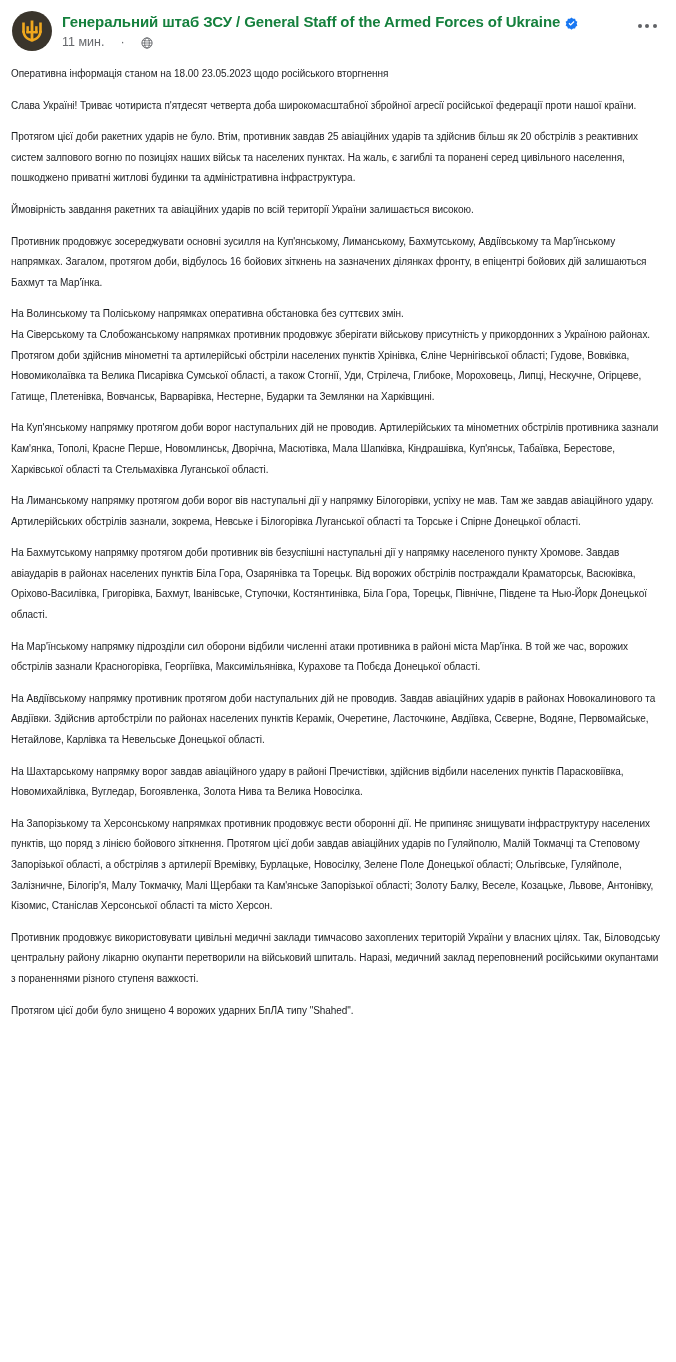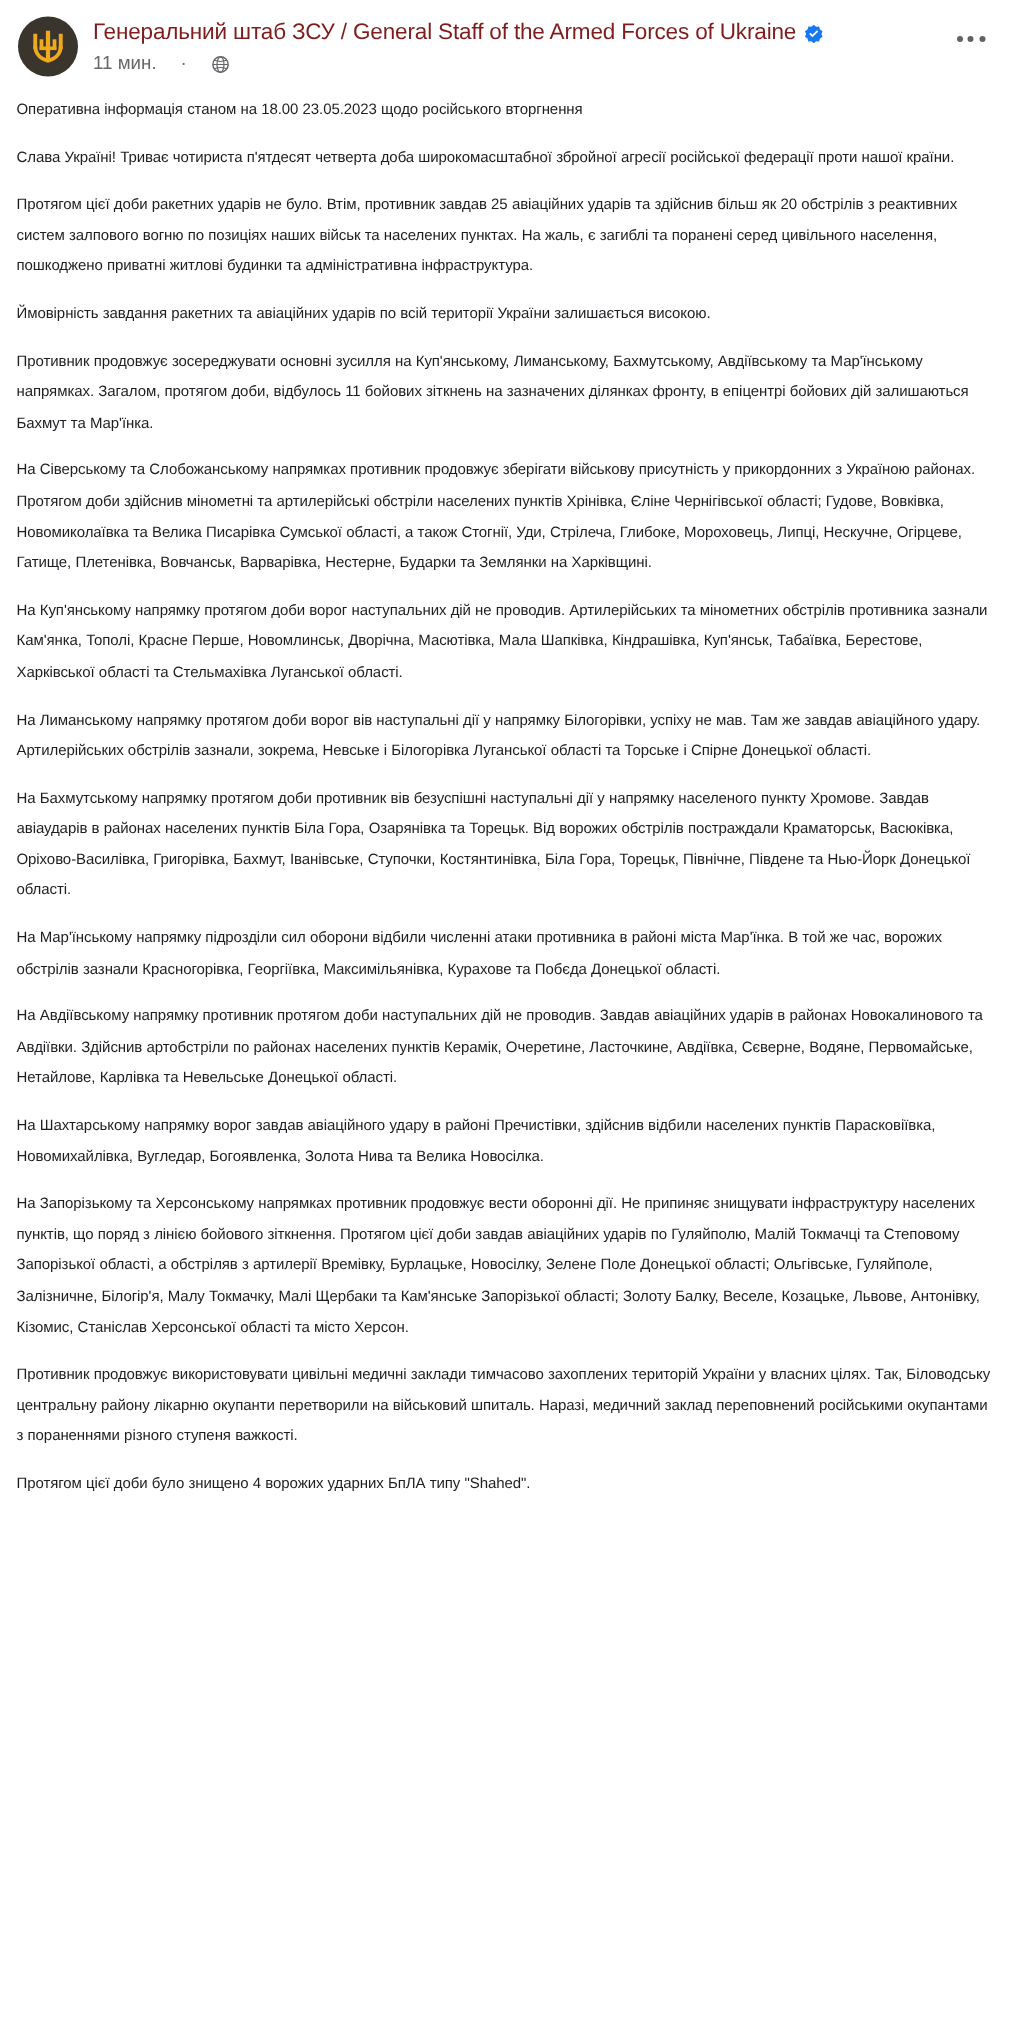--- a/index.html
+++ b/index.html
@@ -47,23 +47,23 @@
     padding-top: 1px;
     min-width: 0;
   }
   .page-name-row {
     display: flex;
     align-items: center;
     white-space: nowrap;
   }
   .page-name {
     font-size: 15px;
-    font-weight: 400;
+    font-weight: 700;
     line-height: 19px;
-    color: #7f1d1d;
+    color: #15803d;
     letter-spacing: -0.1px;
   }
   .verified-badge {
     margin-left: 5px;
     width: 13px;
     height: 13px;
     display: inline-block;
     flex: 0 0 13px;
     position: relative;
     top: 1px;
@@ -188,23 +188,24 @@
     <p>
         <span class="nl">Слава Україні! Триває чотириста п'ятдесят четверта доба широкомасштабної збройної агресії російської федерації проти нашої країни.</span>
       </p>
     <p>
         <span class="nl">Протягом цієї доби ракетних ударів не було. Втім, противник завдав 25 авіаційних ударів та здійснив більш як 20 обстрілів з реактивних систем залпового вогню по позиціях наших військ та населених пунктах. На жаль, є загиблі та поранені серед цивільного населення, пошкоджено приватні житлові будинки та адміністративна інфраструктура.</span>
       </p>
     <p>
         <span class="nl">Ймовірність завдання ракетних та авіаційних ударів по всій території України залишається високою.</span>
       </p>
     <p>
-        <span class="nl">Противник продовжує зосереджувати основні зусилля на Куп'янському, Лиманському, Бахмутському, Авдіївському та Мар'їнському напрямках. Загалом, протягом доби, відбулось 11 бойових зіткнень на зазначених ділянках фронту, в епіцентрі бойових дій залишаються Бахмут та Мар'їнка.</span>
-      </p>
-    <p>
+        <span class="nl">Противник продовжує зосереджувати основні зусилля на Куп'янському, Лиманському, Бахмутському, Авдіївському та Мар'їнському напрямках. Загалом, протягом доби, відбулось 16 бойових зіткнень на зазначених ділянках фронту, в епіцентрі бойових дій залишаються Бахмут та Мар'їнка.</span>
+      </p>
+    <p>
+      <span class="nl">На Волинському та Поліському напрямках оперативна обстановка без суттєвих змін.</span>
       <span class="nl">На Сіверському та Слобожанському напрямках противник продовжує зберігати військову присутність у прикордонних з Україною районах. Протягом доби здійснив мінометні та артилерійські обстріли населених пунктів Хрінівка, Єліне Чернігівської області; Гудове, Вовківка, Новомиколаївка та Велика Писарівка Сумської області, а також Стогнії, Уди, Стрілеча, Глибоке, Мороховець, Липці, Нескучне, Огірцеве, Гатище, Плетенівка, Вовчанськ, Варварівка, Нестерне, Бударки та Землянки на Харківщині.</span>
     </p>
     <p>
         <span class="nl">На Куп'янському напрямку протягом доби ворог наступальних дій не проводив. Артилерійських та мінометних обстрілів противника зазнали Кам'янка, Тополі, Красне Перше, Новомлинськ, Дворічна, Масютівка, Мала Шапківка, Кіндрашівка, Куп'янськ, Табаївка, Берестове, Харківської області та Стельмахівка Луганської області.</span>
       </p>
     <p>
         <span class="nl">На Лиманському напрямку протягом доби ворог вів наступальні дії у напрямку  Білогорівки, успіху не мав. Там же завдав авіаційного удару. Артилерійських обстрілів зазнали, зокрема, Невське і Білогорівка Луганської області та Торське і Спірне Донецької області.</span>
       </p>
     <p>
         <span class="nl">На Бахмутському напрямку протягом доби противник вів безуспішні наступальні дії у напрямку населеного пункту Хромове. Завдав авіаударів в районах населених пунктів Біла Гора, Озарянівка та Торецьк. Від ворожих обстрілів постраждали Краматорськ, Васюківка, Оріхово-Василівка, Григорівка, Бахмут, Іванівське, Ступочки, Костянтинівка, Біла Гора, Торецьк, Північне, Південе та Нью-Йорк Донецької області.</span>

